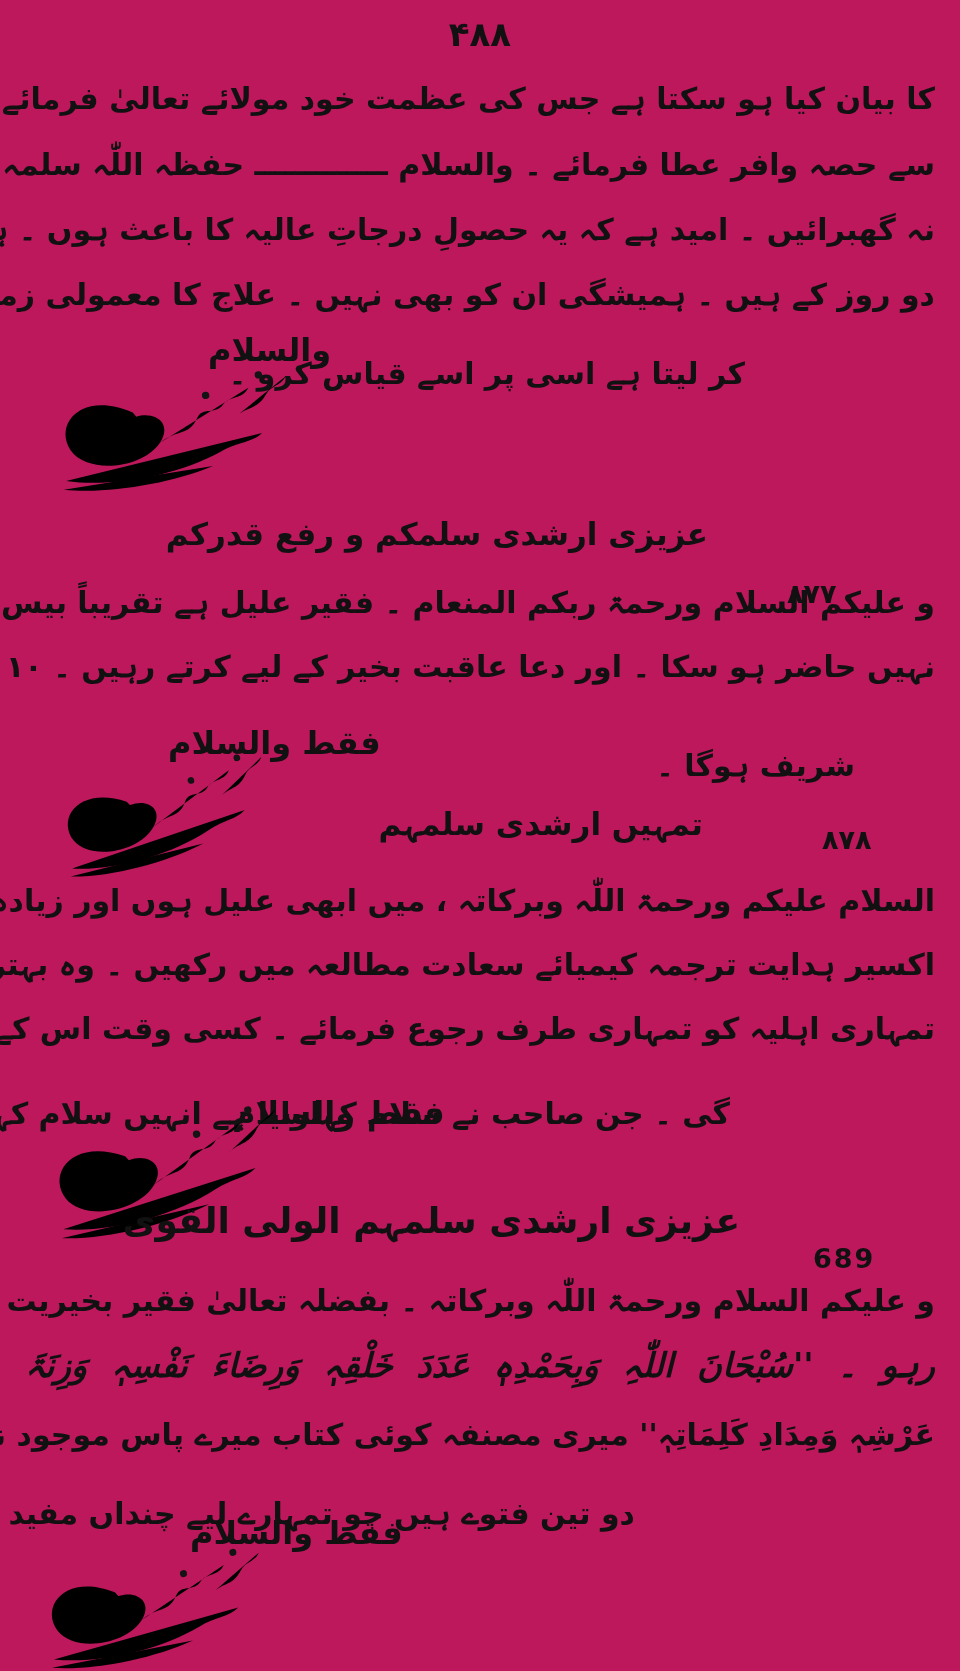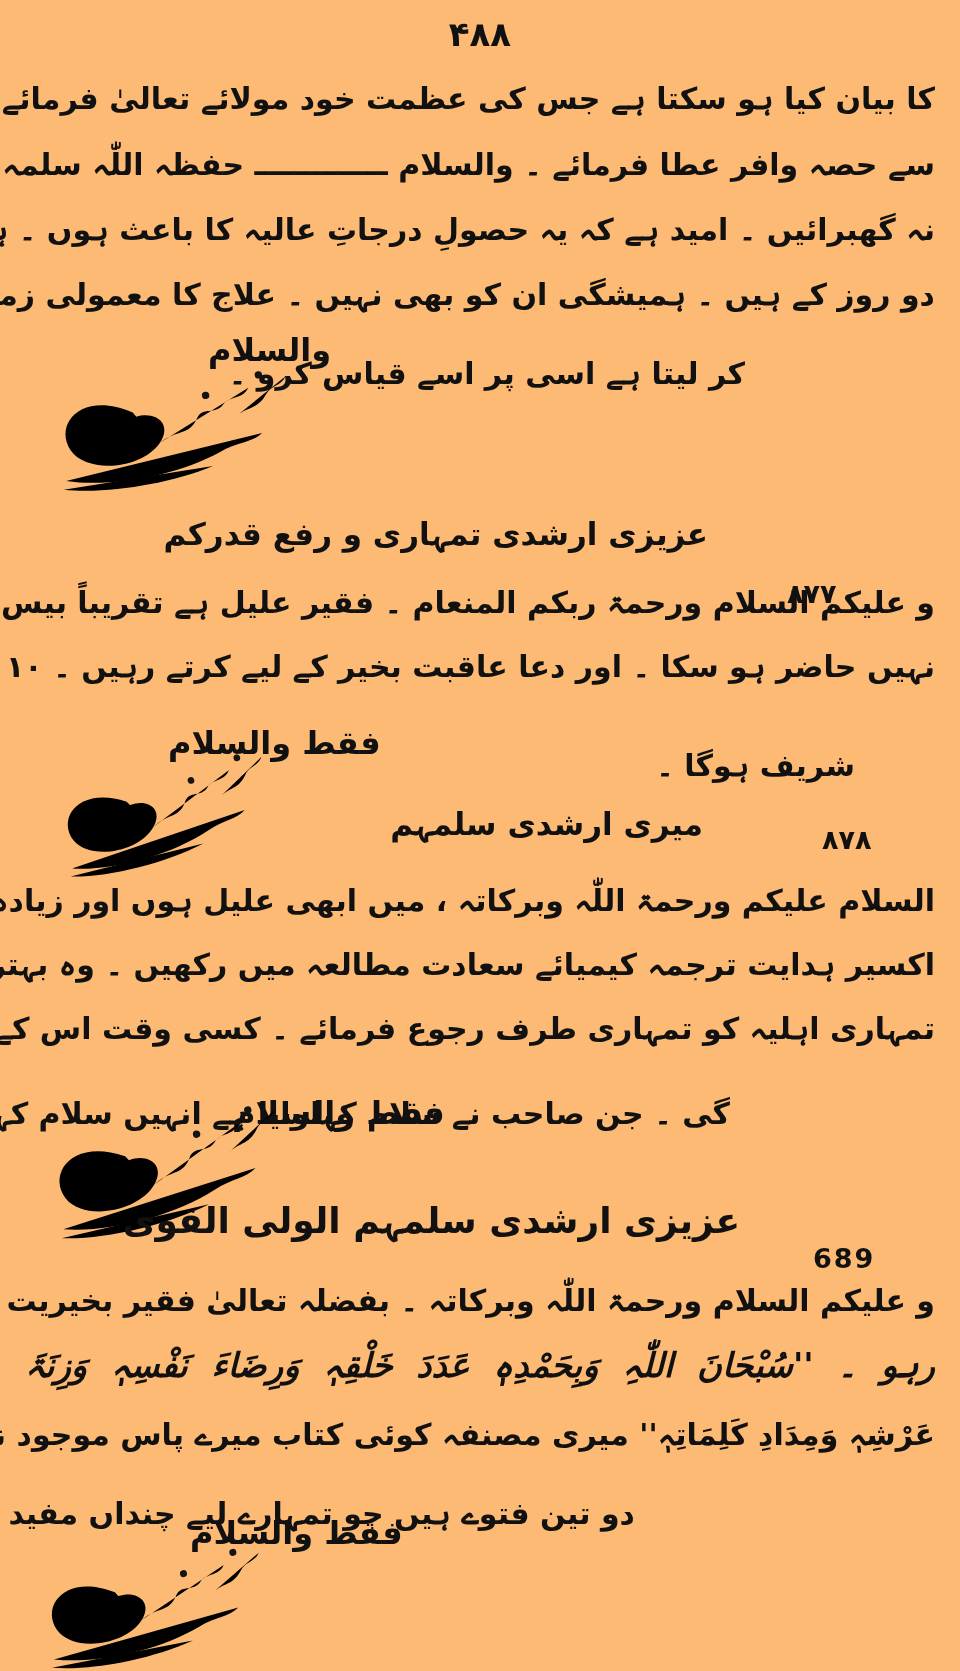--- a/index.html
+++ b/index.html
@@ -1,20 +1,20 @@
 <!DOCTYPE html>
 <html lang="ur"><head>
 <meta charset="utf-8">
 <style>
   html,body{margin:0;padding:0;background:#e8e8e8;}
   .page{
     position:relative;
     width:960px;height:1671px;
     margin:0 auto;
-    background:#fdba74;
+    background:#be185d;
     color:#111;
     direction:rtl;
     font-family:"DejaVu Sans",sans-serif;
     overflow:hidden;
   }
   .pageno{
     position:absolute;top:14px;left:0;right:0;
     text-align:center;font-size:34px;font-weight:700;
     letter-spacing:4px;
   }
@@ -74,35 +74,35 @@
     <div class="closing" style="top:331px;left:208px">والسلام</div>
     <div class="sig" style="left:48px;top:372px;transform:rotate(-9deg)" aria-label="محمد مظہر اللہ">
       <svg width="278" height="118" viewBox="0 0 300 128">
           <use href="#sig-flourish"></use>
         </svg>
     </div>
   </section>
 
   <section>
     <div class="secno" style="top:538px;left:787px">۸۷۷</div>
-    <div class="heading" style="top:516px;left:358px;width:350px">عزیزی ارشدی تمہاری و رفع قدرکم</div>
+    <div class="heading" style="top:516px;left:358px;width:350px">عزیزی ارشدی سلمکم و رفع قدرکم</div>
     <div class="line" style="top:584px">و علیکم السلام ورحمۃ ربکم المنعام ۔ فقیر علیل ہے تقریباً بیس پچیس روز سے مسجد میں</div>
     <div class="line" style="top:648px">نہیں حاضر ہو سکا ۔ اور دعا عاقبت بخیر کے لیے کرتے رہیں ۔ ۱۰ ۔ ۱۱ رجب المرجب کو عرس</div>
     <div class="shortline" style="top:712px;right:105px">شریف ہوگا ۔</div>
     <div class="closing" style="top:724px;left:168px">فقط والسلام</div>
     <div class="sig" style="left:52px;top:760px;transform:rotate(-14deg)" aria-label="محمد مظہر اللہ">
       <svg width="250" height="108" viewBox="0 0 300 128">
           <use href="#sig-flourish"></use>
         </svg>
     </div>
   </section>
 
   <section>
     <div class="secno" style="top:784px;left:822px">۸۷۸</div>
-    <div class="heading" style="top:806px;left:468px;width:235px">میری ارشدی سلمہم</div>
+    <div class="heading" style="top:806px;left:468px;width:235px">تمہیں ارشدی سلمہم</div>
     <div class="line" style="top:882px">السلام علیکم ورحمۃ اللّٰہ وبرکاتہ ، میں ابھی علیل ہوں اور زیادہ لکھنا متعذر ہـے ۔</div>
     <div class="line" style="top:946px">اکسیر ہدایت ترجمہ کیمیائے سعادت مطالعہ میں رکھیں ۔ وہ بہتر کتاب ہے ۔ وہ مقلب القلوب</div>
     <div class="line" style="top:1010px">تمہاری اہلیہ کو تمہاری طرف رجوع فرمائے ۔ کسی وقت اس کے لیے ایک دعا تحریر کر دی جائے</div>
     <div class="shortline" style="top:1060px;right:230px">گی ۔ جن صاحب نے سلام کہلوایا ہے انہیں سلام کہہ دیں ۔</div>
     <div class="closing" style="top:1094px;left:232px">فقط والسلام</div>
     <div class="sig" style="left:38px;top:1112px;transform:rotate(-13deg)" aria-label="محمد مظہر اللہ">
       <svg width="285" height="118" viewBox="0 0 300 128">
           <use href="#sig-flourish"></use>
         </svg>
     </div>

